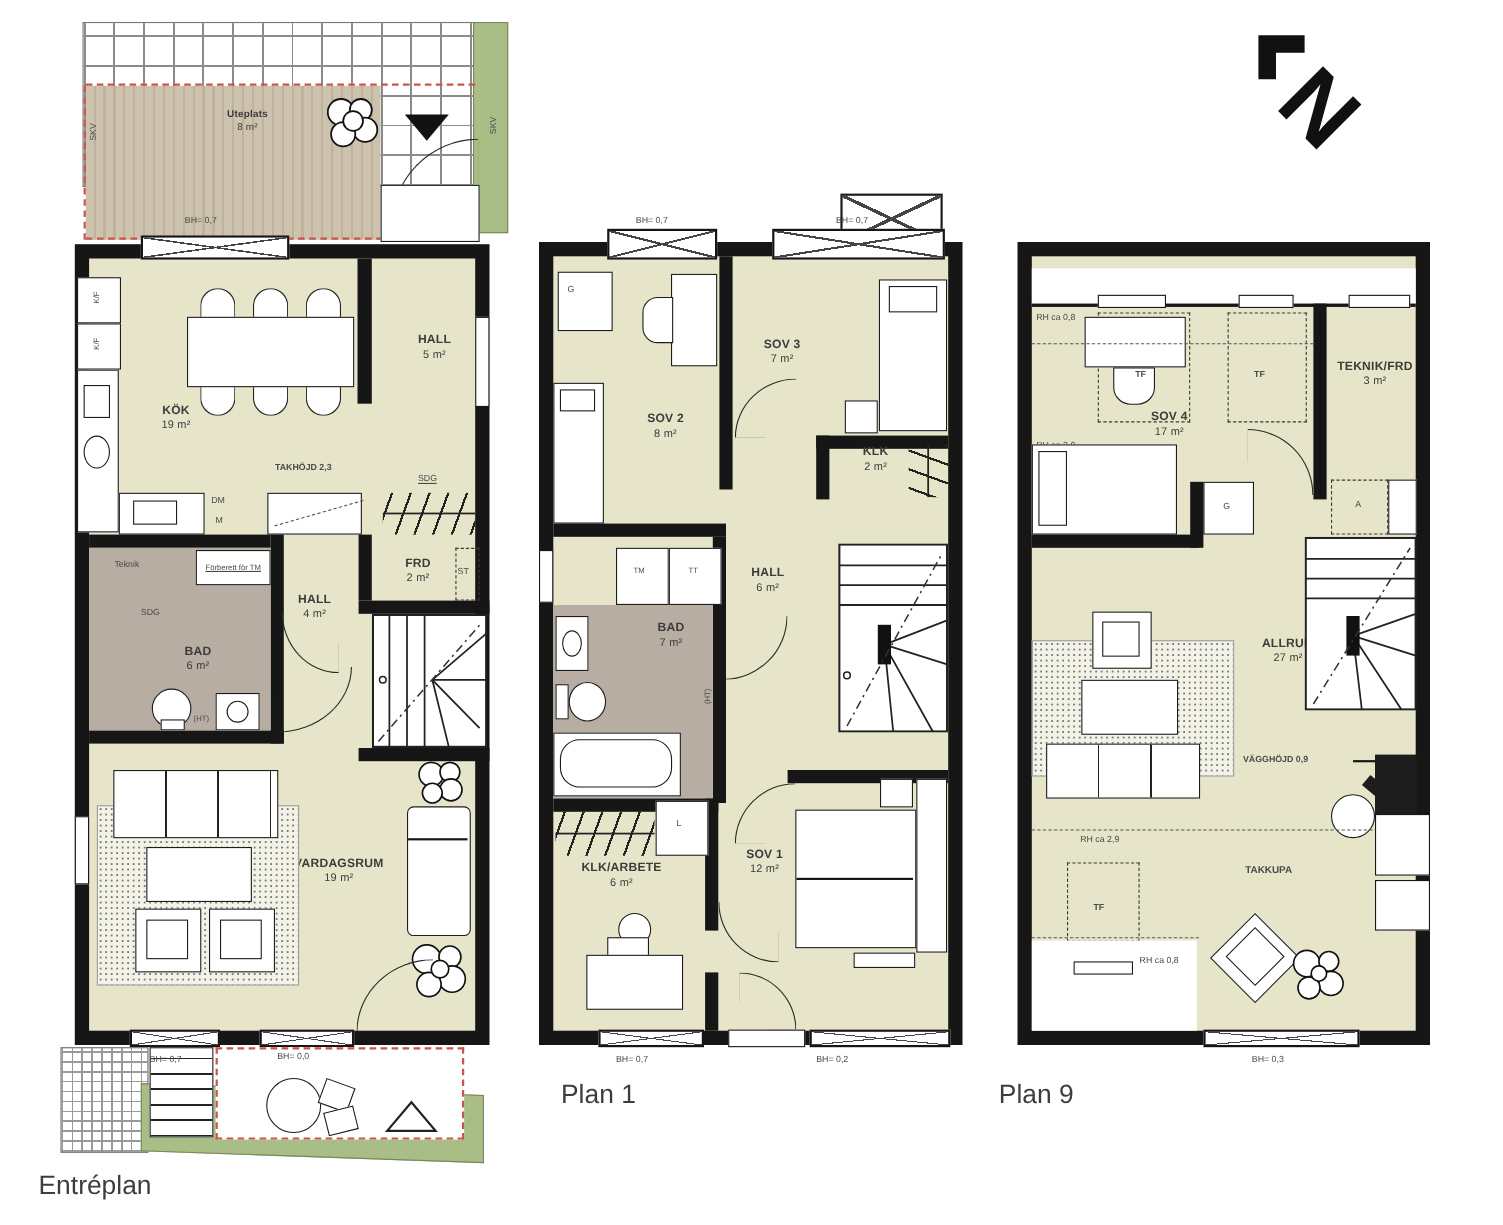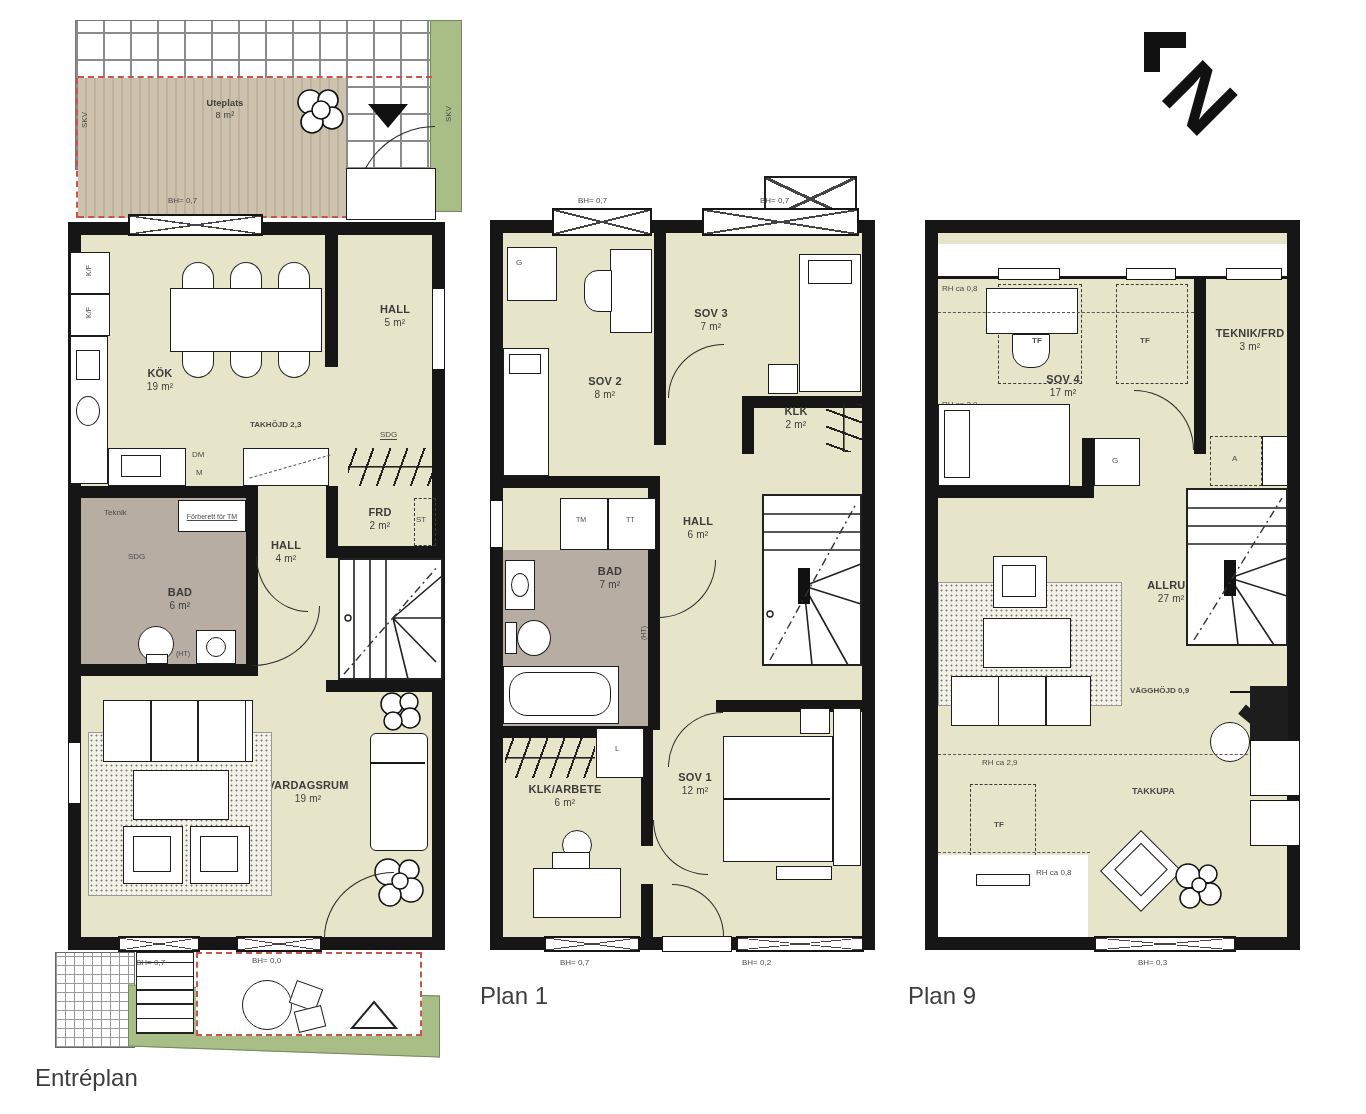--- a/index.html
+++ b/index.html
@@ -321,21 +321,21 @@
     </div>
   <div class="f" style="left:833px;top:708px;width:28px;height:158px"></div>
   <div class="f" style="left:800px;top:708px;width:30px;height:26px"></div>
   <div class="f" style="left:776px;top:866px;width:56px;height:14px"></div>
   <div class="win" style="left:544px;top:936px;width:96px;height:16px"></div>
   <div class="winv" style="left:662px;top:936px;width:70px;height:16px"></div>
   <div class="arc a-tr" style="left:672px;top:884px;width:52px;height:52px"></div>
   <div class="win" style="left:736px;top:936px;width:128px;height:16px"></div>
   <div class="sm" style="left:560px;top:958px">BH= 0,7</div>
   <div class="sm" style="left:742px;top:958px">BH= 0,2</div>
-  <div class="title" style="left:480px;top:982px">Plan 1</div>
+  <div class="title" style="left:510px;top:982px">Plan 1</div>
 
   <div class="bldg" style="left:925px;top:220px;width:375px;height:730px"></div>
   <div class="floor" style="left:938px;top:233px;width:349px;height:704px"></div>
   <div class="c" style="left:938px;top:244px;width:349px;height:32px;background:#fff"></div>
   <div class="w" style="left:938px;top:276px;width:349px;height:3px"></div>
   <div class="winv" style="left:998px;top:268px;width:62px;height:12px"></div>
   <div class="winv" style="left:1126px;top:268px;width:50px;height:12px"></div>
   <div class="winv" style="left:1226px;top:268px;width:56px;height:12px"></div>
   <div class="sm" style="left:942px;top:284px">RH ca 0,8</div>
 

